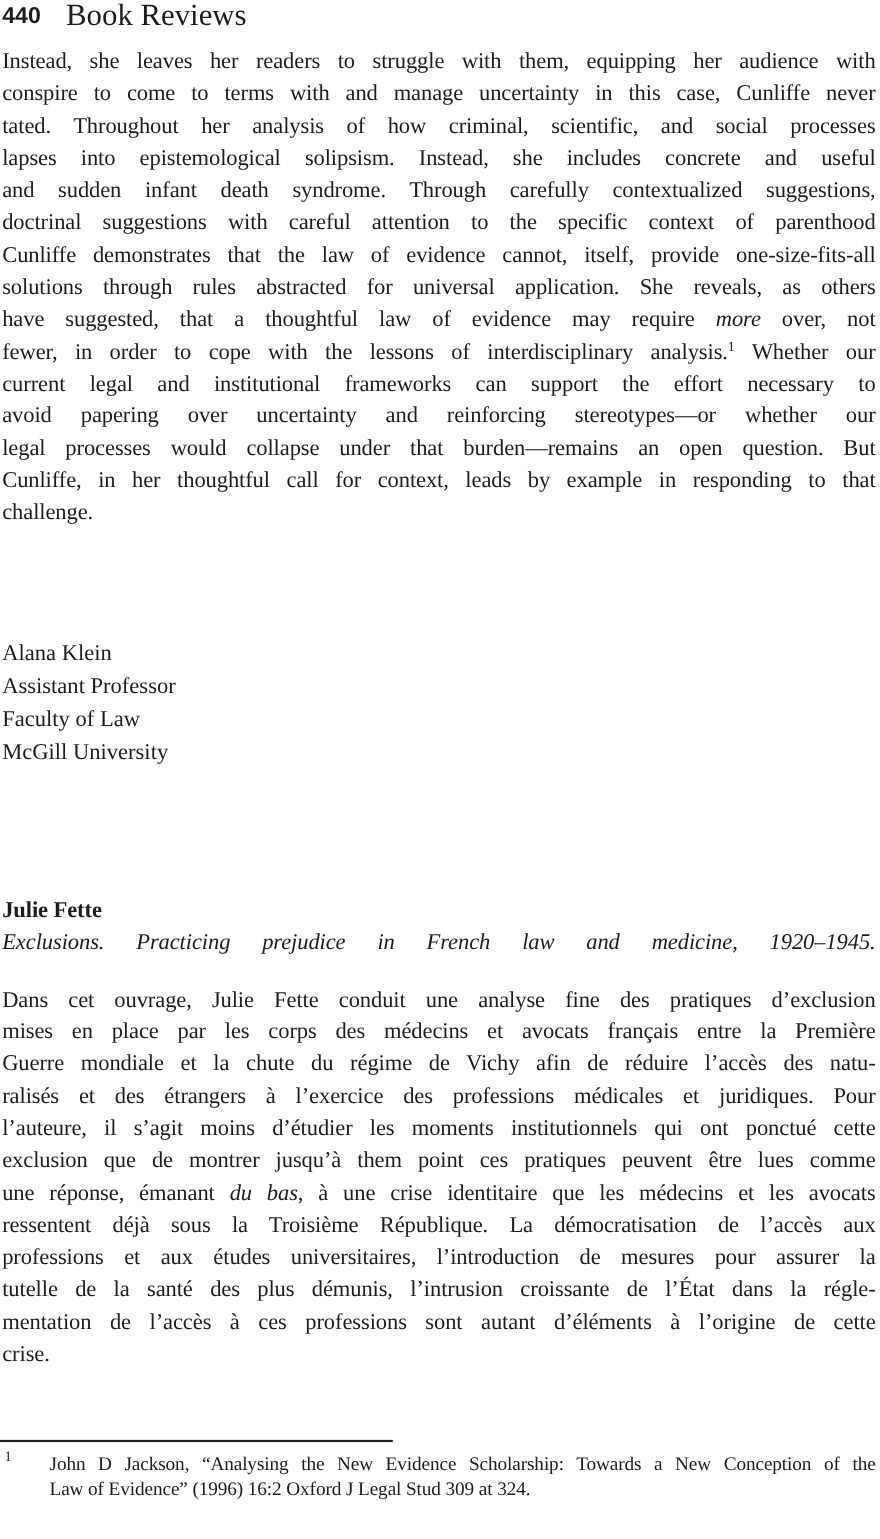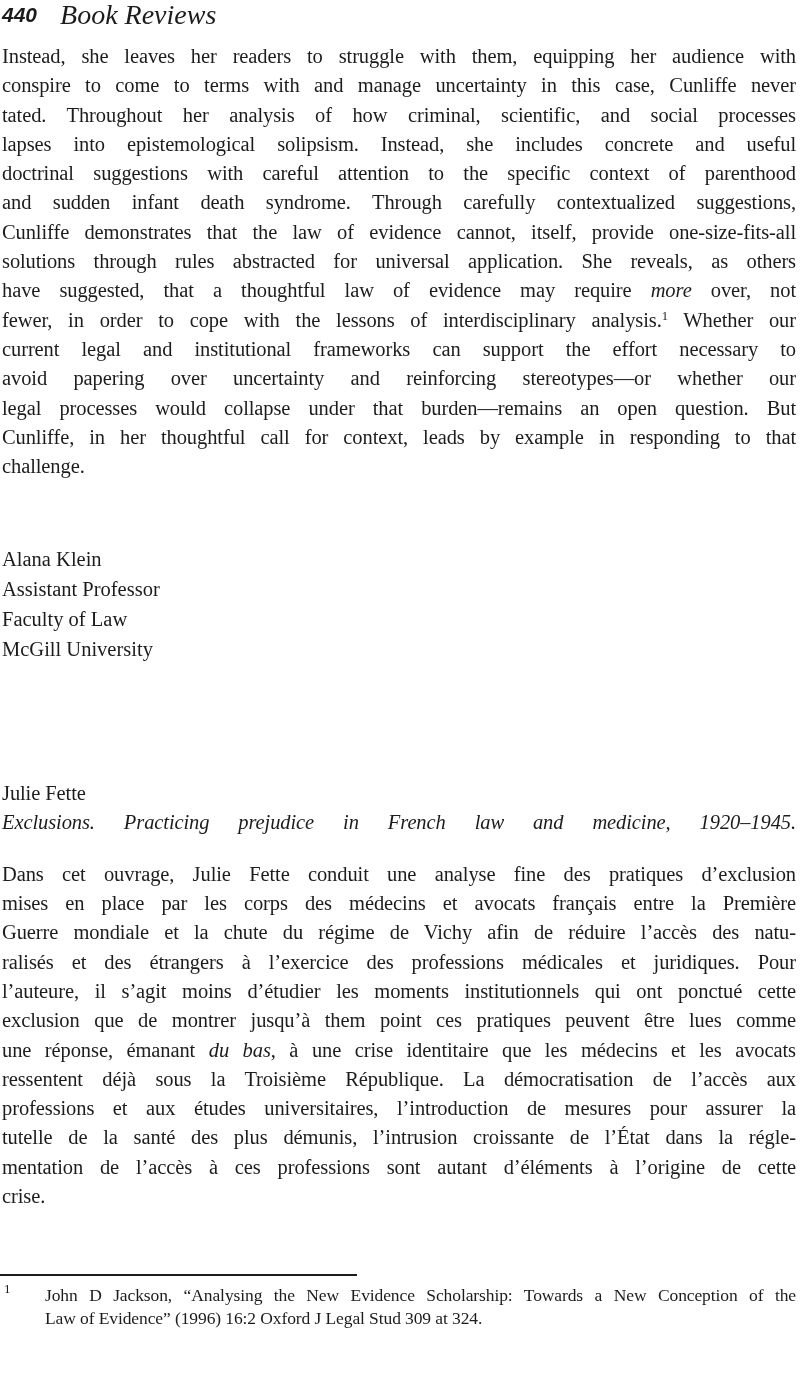--- a/index.html
+++ b/index.html
@@ -12,21 +12,20 @@
     font-family: "Liberation Serif", "DejaVu Serif", serif;
     box-sizing: border-box;
     padding: 2px 4px 0 2px;
     overflow: hidden;
   }
   .running-header {
     display: flex;
     align-items: flex-end;
     line-height: 26px;
     white-space: nowrap;
-    font-style: italic;
   }
   .page-num {
     font-family: "Liberation Sans", "DejaVu Sans", sans-serif;
     font-weight: 700;
     font-size: 21px;
     letter-spacing: 0px;
   }
   .section-title {
     margin-left: 23px;
     font-size: 28px;
@@ -39,27 +38,27 @@
     line-height: 29.3px;
     text-align: justify;
     text-align-last: justify;
     white-space: normal;
   }
   .bodytext .jline.last {
     text-align-last: left;
   }
   .para-review-1 { margin-top: 14px; }
   .signature {
-    margin-top: 63px;
+    margin-top: 98px;
     font-size: 20.5px;
     line-height: 30px;
   }
   .fette-section { margin-top: 114px; }
   .fette-author {
-    font-weight: 400;
+    font-weight: 700;
     font-size: 20.5px;
     line-height: 30px;
     letter-spacing: -0.1px;
   }
   .citation { }
   .para-review-2 { margin-top: 22px; }
   sup {
     font-size: 0.62em;
     line-height: 0;
     vertical-align: baseline;
@@ -102,22 +101,22 @@
   <div class="running-header">
     <span class="page-num">440</span>
     <span class="section-title">Book Reviews</span>
   </div>
 
   <div class="bodytext para-review-1">
       <div class="jline"><span>Instead, she leaves her readers to struggle with them, equipping her audience with</span></div>
       <div class="jline"><span>conspire to come to terms with and manage uncertainty in this case, Cunliffe never</span></div>
       <div class="jline"><span>tated. Throughout her analysis of how criminal, scientific, and social processes</span></div>
       <div class="jline"><span>lapses into epistemological solipsism. Instead, she includes concrete and useful</span></div>
+      <div class="jline"><span>and sudden infant death syndrome. Through carefully contextualized suggestions,</span></div>
       <div class="jline"><span>doctrinal suggestions with careful attention to the specific context of parenthood</span></div>
-      <div class="jline"><span>and sudden infant death syndrome. Through carefully contextualized suggestions,</span></div>
       <div class="jline"><span>Cunliffe demonstrates that the law of evidence cannot, itself, provide one-size-fits-all</span></div>
       <div class="jline"><span>solutions through rules abstracted for universal application. She reveals, as others</span></div>
       <div class="jline"><span>have suggested, that a thoughtful law of evidence may require </span><i>more</i><span> over, not</span></div>
       <div class="jline"><span>fewer, in order to cope with the lessons of interdisciplinary analysis.</span><sup>1</sup><span> Whether our</span></div>
       <div class="jline"><span>current legal and institutional frameworks can support the effort necessary to</span></div>
       <div class="jline"><span>avoid papering over uncertainty and reinforcing stereotypes—or whether our</span></div>
       <div class="jline"><span>legal processes would collapse under that burden—remains an open question. But</span></div>
       <div class="jline"><span>Cunliffe, in her thoughtful call for context, leads by example in responding to that</span></div>
       <div class="jline last"><span>challenge.</span></div>
     </div>

